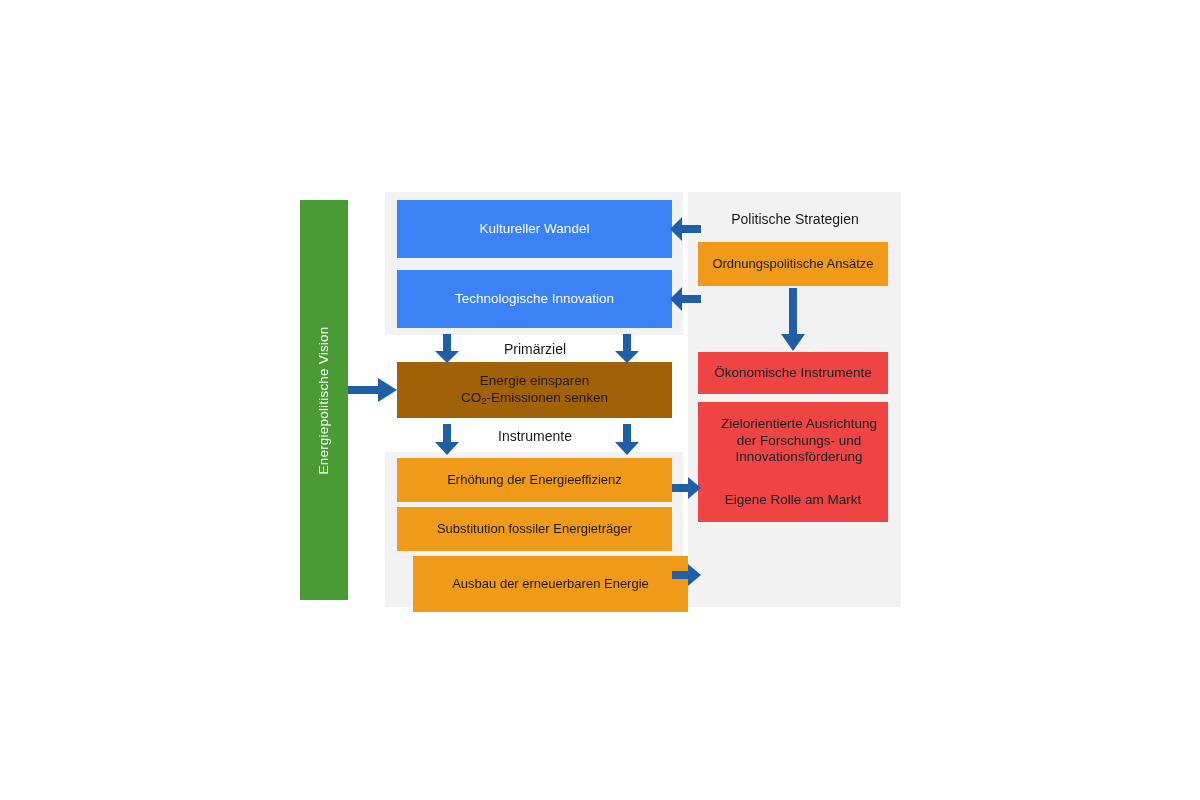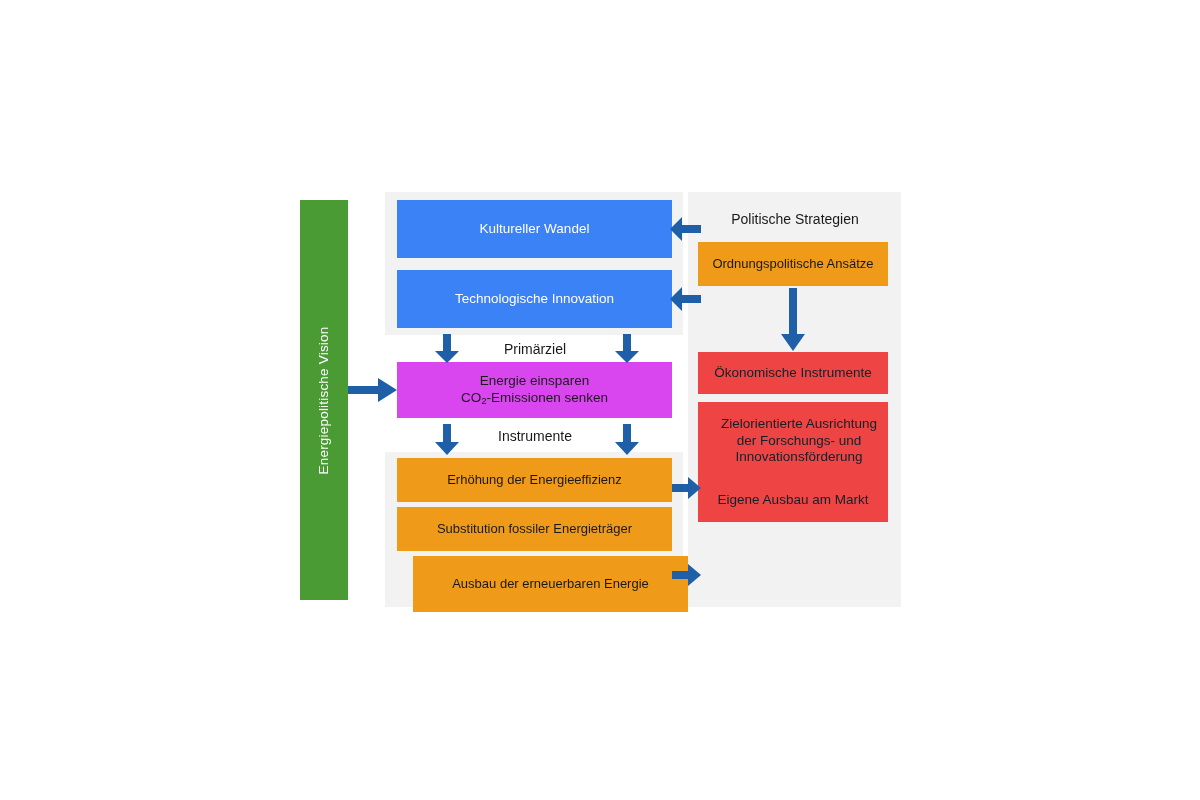--- a/index.html
+++ b/index.html
@@ -75,21 +75,21 @@
     text-align: center;
     line-height: 1.22;
     padding: 2px 8px;
   }
   .node-dark {
     background: #3b82f6;
     color: #FFFFFF;
     font-size: 13.5px;
   }
   .node-yellow {
-    background: #d946ef;
+    background: #a16207;
     color: #1A1A1A;
     font-size: 13.5px;
   }
   .node-orange {
     background: #F09A1A;
     color: #1A1A1A;
     font-size: 13px;
   }
   .node-teal {
     background: #ef4444;
@@ -196,21 +196,21 @@
 
   <div class="abs node node-teal box-zielorientiert">
     <span>
       <span>Zielorientierte Ausrichtung</span><br>
       <span>der Forschungs- und</span><br>
       <span>Innovationsförderung</span>
     </span>
   </div>
 
   <div class="abs node node-teal box-eigenerolle">
-    <span>Eigene Ausbau am Markt</span>
+    <span>Eigene Rolle am Markt</span>
   </div>
 
 
   <div class="abs arrow arrow-vision-to-primary">
     <svg width="50" height="26" viewBox="0 0 50 26">
       <path d="M0 9 H30 V1 L49 13 L30 25 V17 H0 Z" fill="#1F5FA8"></path>
     </svg>
   </div>
 
   <div class="abs arrow arrow-down-left-1">

